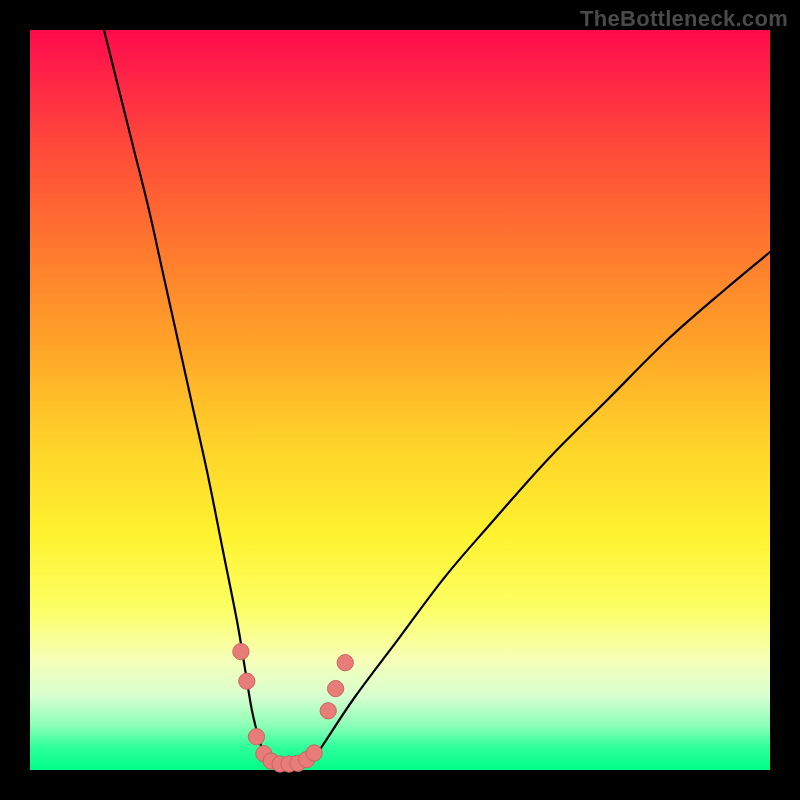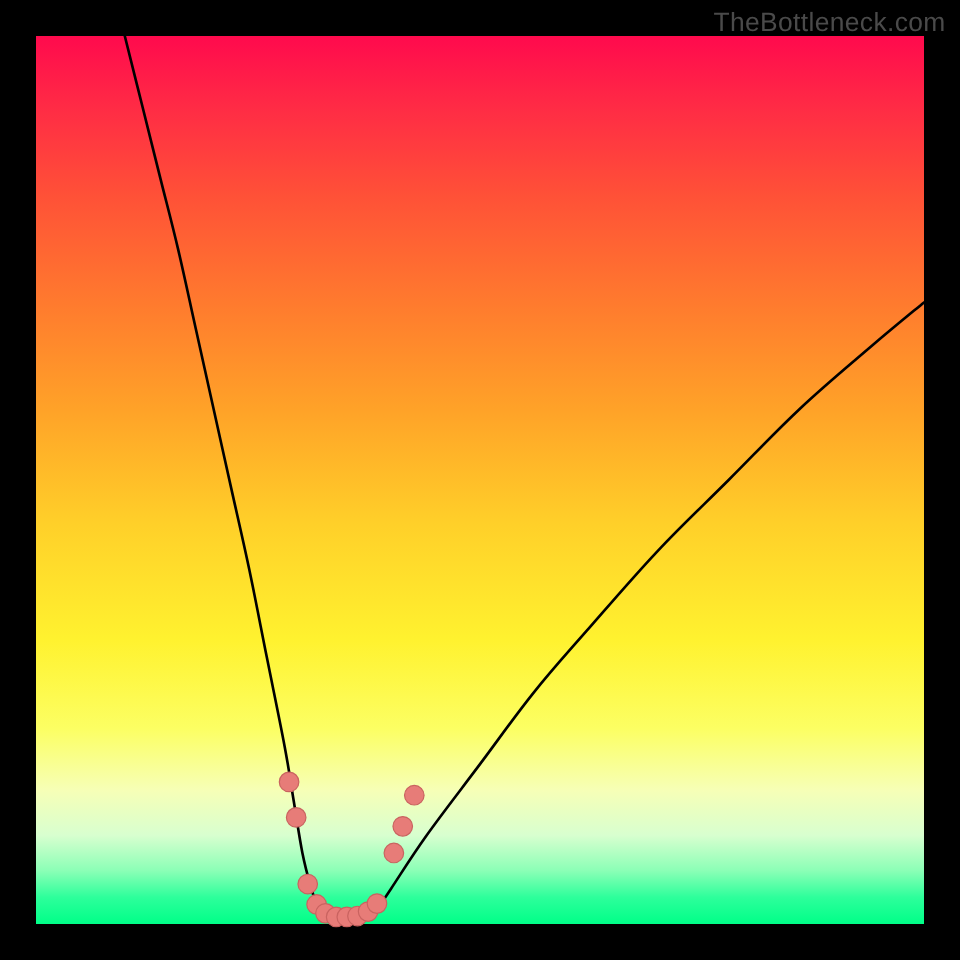--- a/index.html
+++ b/index.html
@@ -38,21 +38,21 @@
       #2dff9b 97%,
       #00ff88 100%
     );
   }
   .watermark {
     position: absolute;
     top: 6px;
     right: 12px;
     color: #4a4a4a;
     font-size: 22px;
-    font-weight: 400;
+    font-weight: 700;
     letter-spacing: 0.3px;
     user-select: none;
   }
   svg.curves {
     position: absolute;
     left: 0;
     top: 0;
     width: 740px;
     height: 740px;
     overflow: visible;

